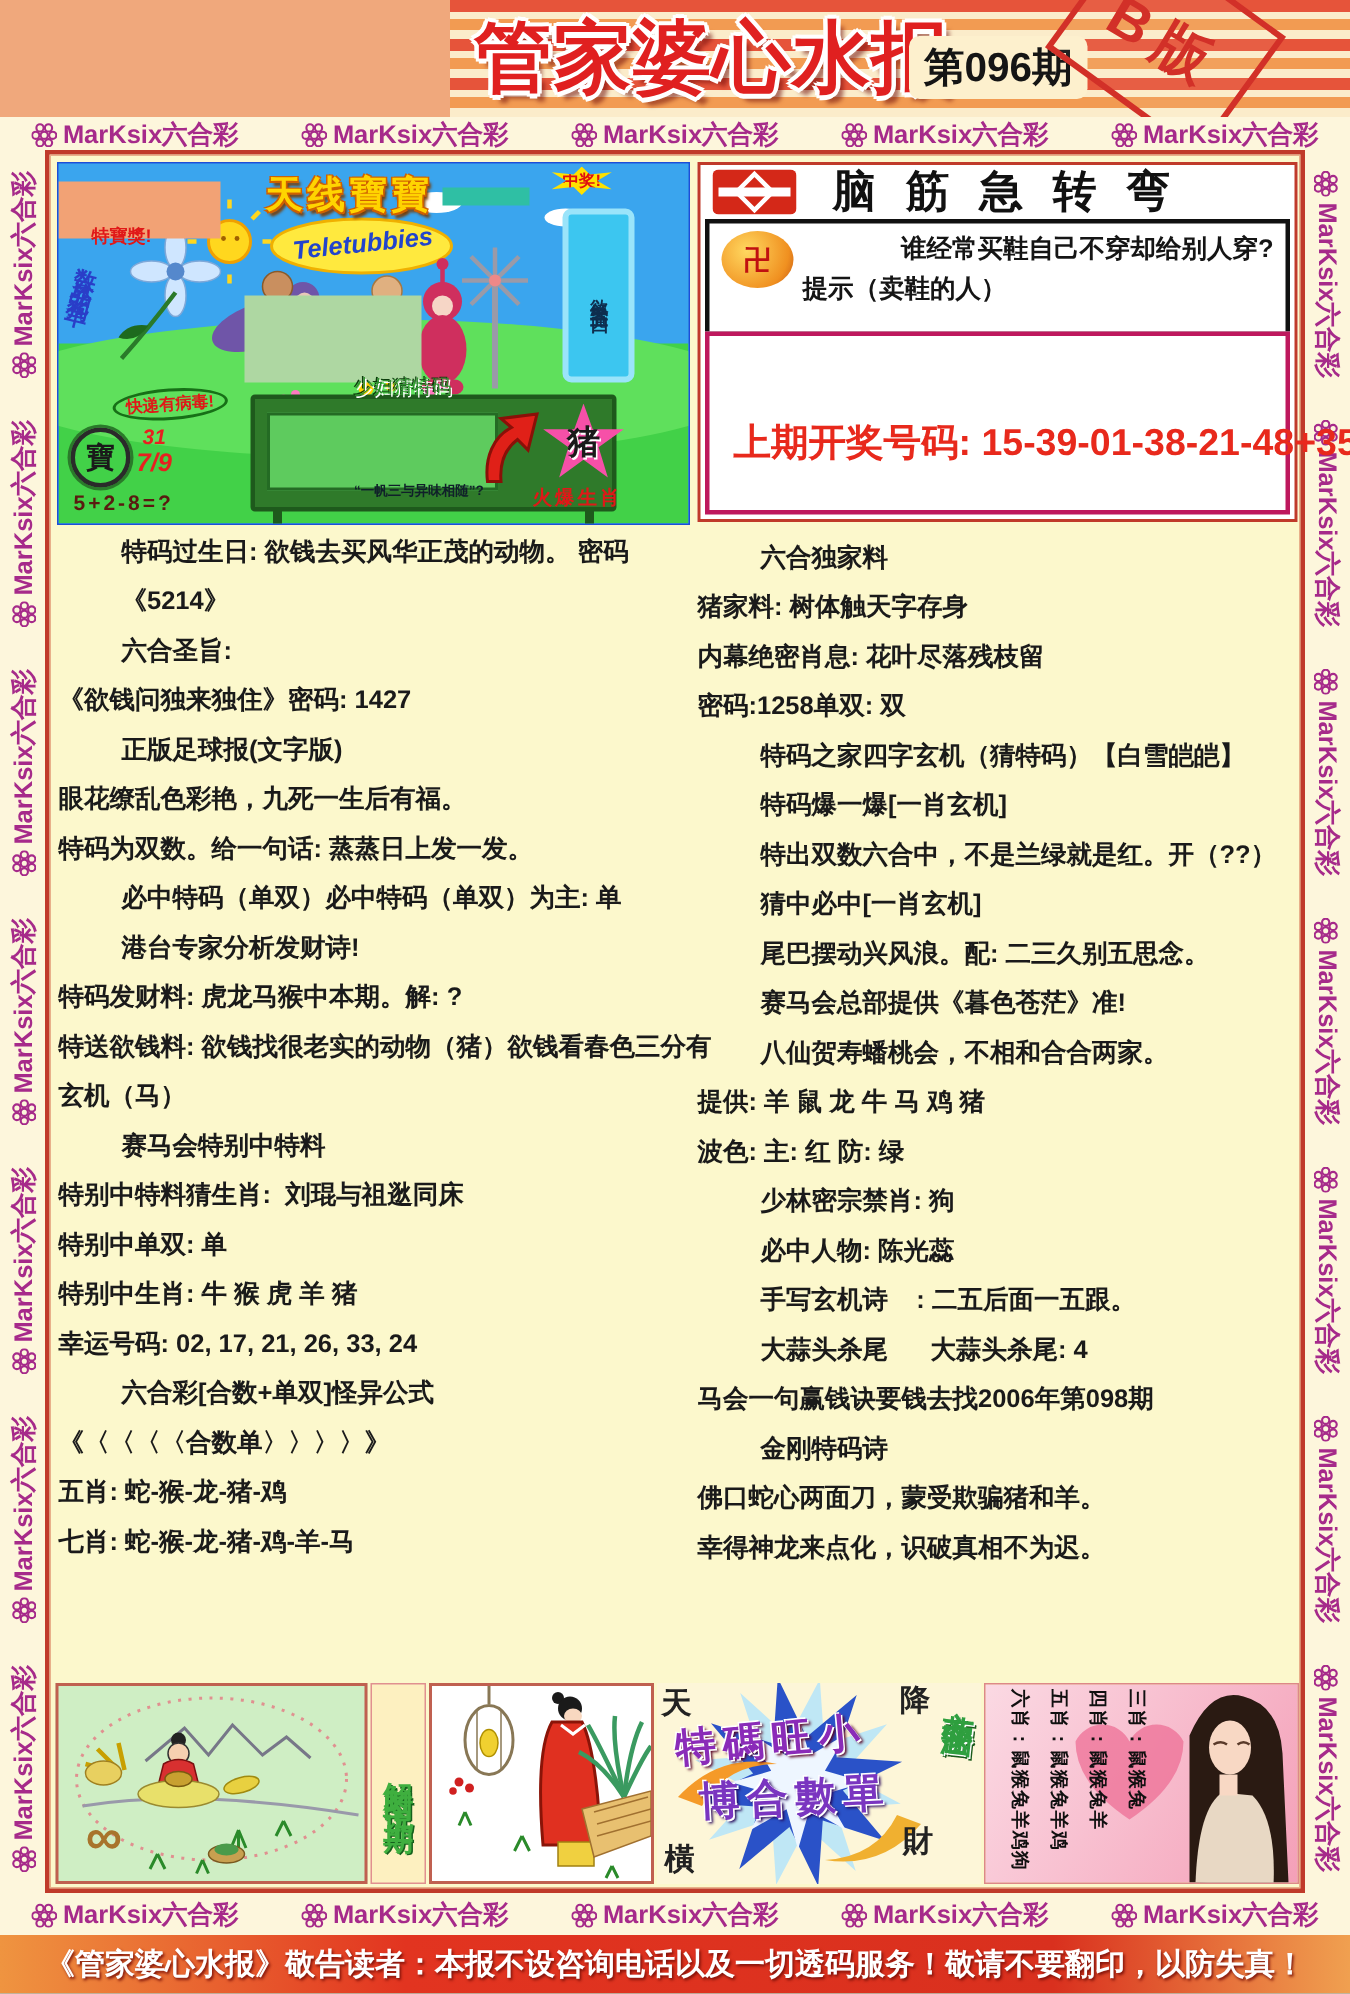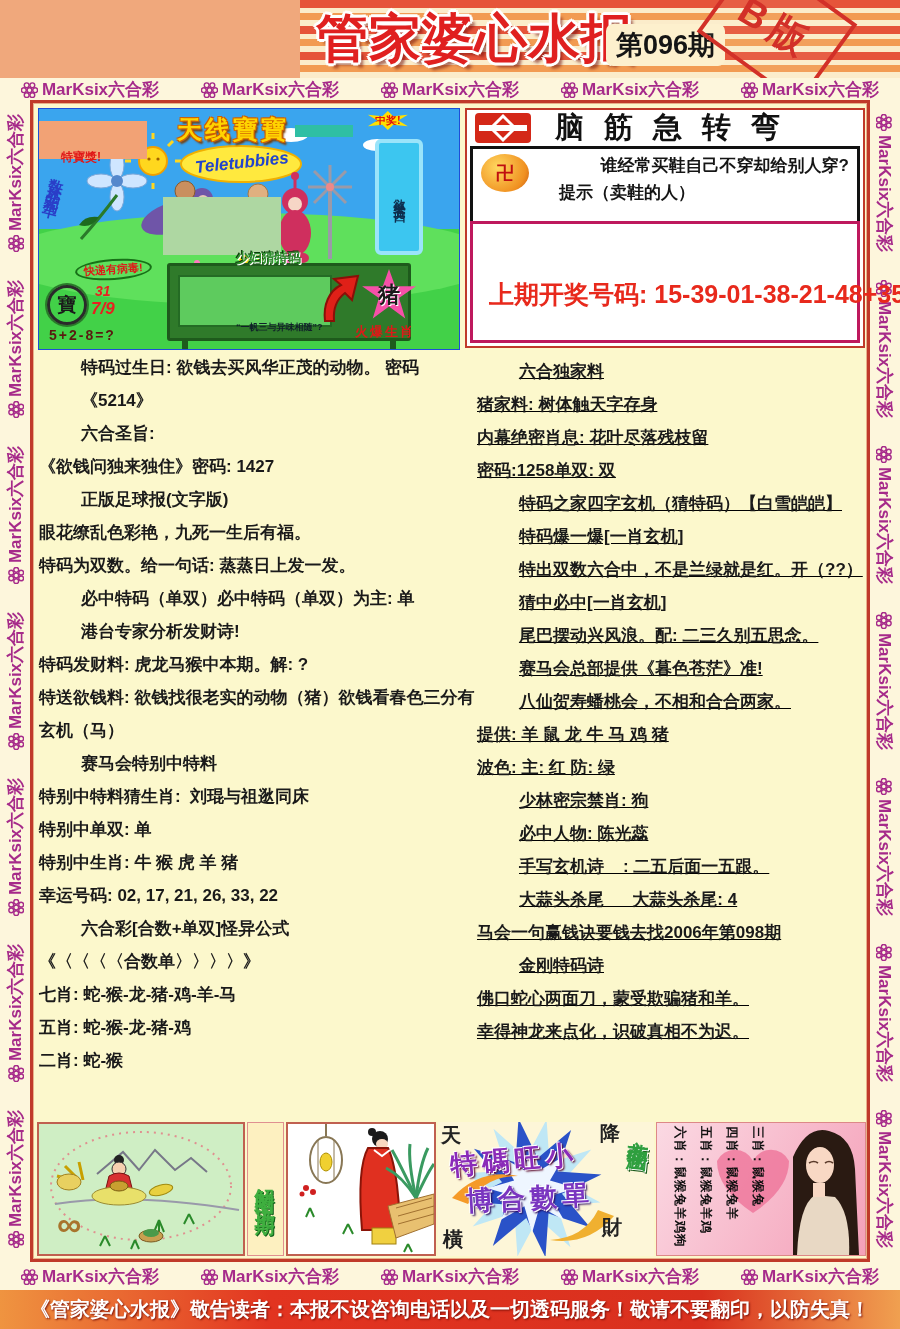--- a/index.html
+++ b/index.html
@@ -48,44 +48,44 @@
   .tt-banner span{writing-mode:vertical-rl;text-orientation:upright;font-size:12px;font-weight:bold;color:#0e2e4e;letter-spacing:2px;}
   .tt-bubble{left:36px;top:150px;border:2px solid #177017;border-radius:50%;padding:1px 7px;font-size:11px;
     color:#e01818;font-weight:bold;transform:rotate(-4deg);}
   .tt-seal{left:8px;top:176px;width:34px;height:34px;border:3px solid #2a2a2a;border-radius:50%;display:flex;
     align-items:center;justify-content:center;font-size:19px;font-weight:bold;color:#1a1a1a;box-shadow:0 0 0 2px #2a7a2a;}
   .tt-n1{left:56px;top:174px;color:#e82020;font-size:14px;font-weight:bold;font-style:italic;}
   .tt-n2{left:52px;top:190px;color:#e82020;font-size:17px;font-weight:bold;font-style:italic;}
   .tt-eq{left:10px;top:218px;color:#5a1a10;font-size:14px;font-weight:bold;letter-spacing:2px;}
   .tt-board{left:128px;top:154px;width:238px;height:72px;background:#2f7a2a;border:3px solid #1e5a1c;border-radius:3px;}
   .tt-board-inner{position:absolute;left:8px;top:9px;width:150px;height:48px;background:#5ecb5e;border:2px solid #246b24;}
-  .tt-board-title{position:absolute;left:66px;top:-17px;font-size:13px;color:#2f8f2f;font-weight:bold;
+  .tt-board-title{position:absolute;left:66px;top:-17px;font-size:13px;color:#2f8f2f;font-weight:normal;
     text-shadow:1px 1px 0 #fff,-1px -1px 0 #0c3c0c;}
   .tt-quote{position:absolute;left:66px;bottom:4px;font-size:9px;color:#10202a;font-weight:bold;white-space:nowrap;}
   .tt-leg{width:6px;height:12px;background:#1e5a1c;position:absolute;bottom:-12px;}
   .tt-pig{left:322px;top:160px;width:56px;height:52px;background:#f650a8;display:flex;align-items:center;justify-content:center;
     clip-path:polygon(50% 0,61% 33%,98% 33%,68% 56%,79% 95%,50% 72%,21% 95%,32% 56%,2% 33%,39% 33%);}
   .tt-pig span{font-size:22px;font-weight:bold;color:#1a1a1a;text-shadow:1px 1px 0 #fff;}
   .tt-pig-cap{left:316px;top:214px;font-size:13px;color:#e01818;font-weight:bold;letter-spacing:2px;}
   
   .bt{position:absolute;left:432px;top:5px;width:400px;height:240px;background:#fff;border:2px solid #c03a2a;box-sizing:border-box;}
   .bt-title{position:absolute;left:0;top:0;width:100%;height:36px;display:flex;align-items:center;}
   .bt-title-text{font-size:29px;font-weight:bold;color:#111;letter-spacing:20px;margin-left:24px;white-space:nowrap;}
   .bt-logo{margin-left:8px;}
   .bt-q{position:absolute;left:3px;top:36px;right:3px;height:72px;border:3px solid #111;background:#fff;}
   .bt-ball{position:absolute;left:8px;top:5px;width:48px;height:38px;border-radius:50%;
     background:radial-gradient(circle at 35% 35%,#ffd860,#f09020 70%,#c05010);display:flex;align-items:center;justify-content:center;
     font-size:18px;font-weight:bold;color:#c01010;}
   .bt-question{position:absolute;right:8px;top:5px;font-size:17px;font-weight:bold;color:#151515;}
-  .bt-hint{position:absolute;left:62px;top:32px;font-size:17px;font-weight:bold;color:#151515;margin-left:24px;}
+  .bt-hint{position:absolute;left:62px;top:32px;font-size:17px;font-weight:bold;color:#151515;}
   .bt-r{position:absolute;left:3px;top:111px;right:3px;bottom:3px;border:3px solid #be185d;background:#fff;}
   .bt-draw{position:absolute;left:16px;top:54px;font-size:25px;font-weight:bold;color:#e8291c;white-space:nowrap;}
   
   .colL{position:absolute;left:6px;top:248px;width:438px;}
-  .colR{position:absolute;left:444px;top:252px;width:390px;text-decoration:underline;}
+  .colR{position:absolute;left:432px;top:252px;width:390px;}
   .line{font-size:17px;font-weight:bold;color:#1a1a1a;line-height:33px;white-space:pre-wrap;}
   .line.ind{padding-left:42px;}
   
   .bp{position:absolute;top:1019px;height:134px;box-sizing:border-box;}
   .p1{left:4px;width:208px;background:#cfeec4;border:2px solid #c06050;}
   .p2{left:214px;width:37px;background:#fdf0c0;border:1px solid #e09090;display:flex;align-items:center;justify-content:center;}
   .p2 span{writing-mode:vertical-rl;text-orientation:upright;font-size:20px;font-weight:bold;color:#3faf3f;
     letter-spacing:7px;text-shadow:1px 1px 0 #14611c;}
   .p3{left:253px;width:150px;background:#fff;border:2px solid #c06050;}
   .p4{left:405px;width:216px;background:#fdf6d8;overflow:hidden;}
@@ -602,26 +602,25 @@
         <div class="line">眼花缭乱色彩艳，九死一生后有福。</div>
         <div class="line">特码为双数。给一句话: 蒸蒸日上发一发。</div>
         <div class="line ind">必中特码（单双）必中特码（单双）为主: 单</div>
         <div class="line ind">港台专家分析发财诗!</div>
         <div class="line">特码发财料: 虎龙马猴中本期。解: ?</div>
         <div class="line">特送欲钱料: 欲钱找很老实的动物（猪）欲钱看春色三分有玄机（马）</div>
         <div class="line ind">赛马会特别中特料</div>
         <div class="line">特别中特料猜生肖:  刘琨与祖逖同床</div>
         <div class="line">特别中单双: 单</div>
         <div class="line">特别中生肖: 牛 猴 虎 羊 猪</div>
-        <div class="line">幸运号码: 02, 17, 21, 26, 33, 22</div>
+        <div class="line">幸运号码: 02, 17, 21, 26, 33, 24</div>
         <div class="line ind">六合彩[合数+单双]怪异公式</div>
         <div class="line">《〈〈〈〈合数单〉〉〉〉》</div>
+        <div class="line">五肖: 蛇-猴-龙-猪-鸡</div>
         <div class="line">七肖: 蛇-猴-龙-猪-鸡-羊-马</div>
-        <div class="line">五肖: 蛇-猴-龙-猪-鸡</div>
-        <div class="line">二肖: 蛇-猴</div>
       </div>
     <div class="colR">
 
     <div class="line ind">六合独家料</div>
         <div class="line">猪家料: 树体触天字存身</div>
         <div class="line">内幕绝密肖息: 花叶尽落残枝留</div>
         <div class="line">密码:1258单双: 双</div>
         <div class="line ind">特码之家四字玄机（猜特码）【白雪皑皑】</div>
         <div class="line ind">特码爆一爆[一肖玄机]</div>
         <div class="line ind">特出双数六合中，不是兰绿就是红。开（??）</div>

